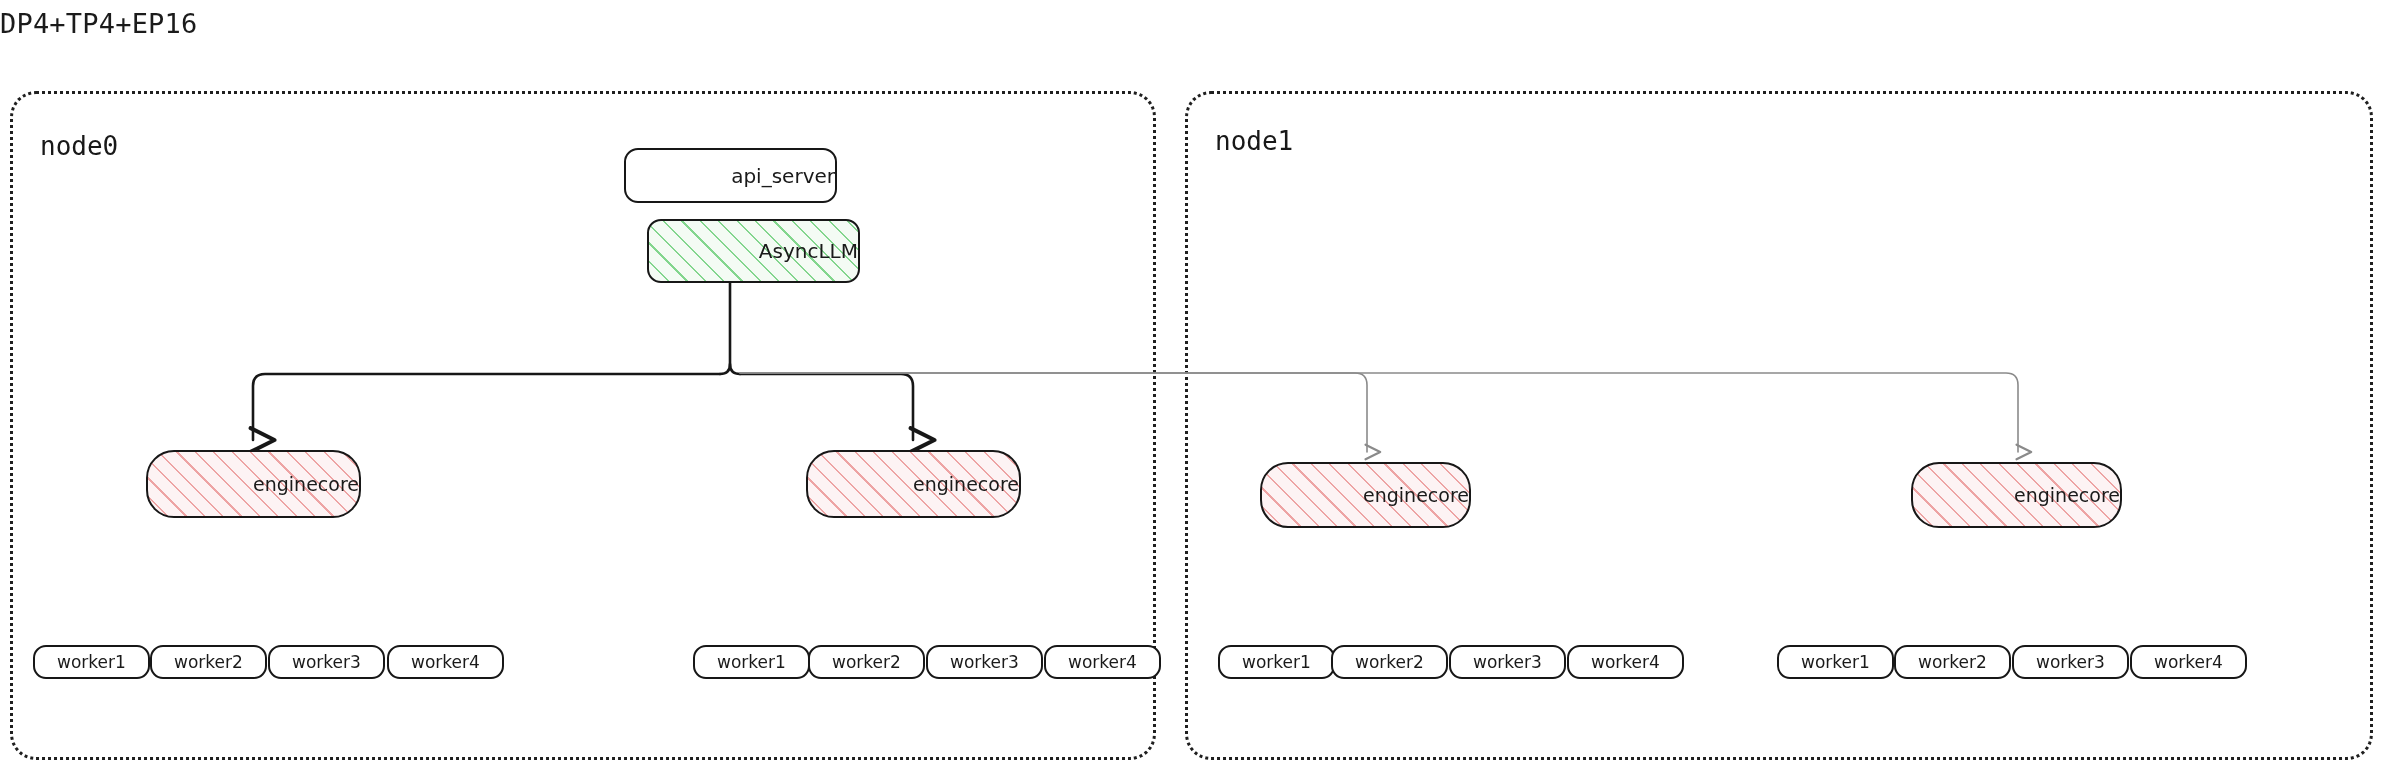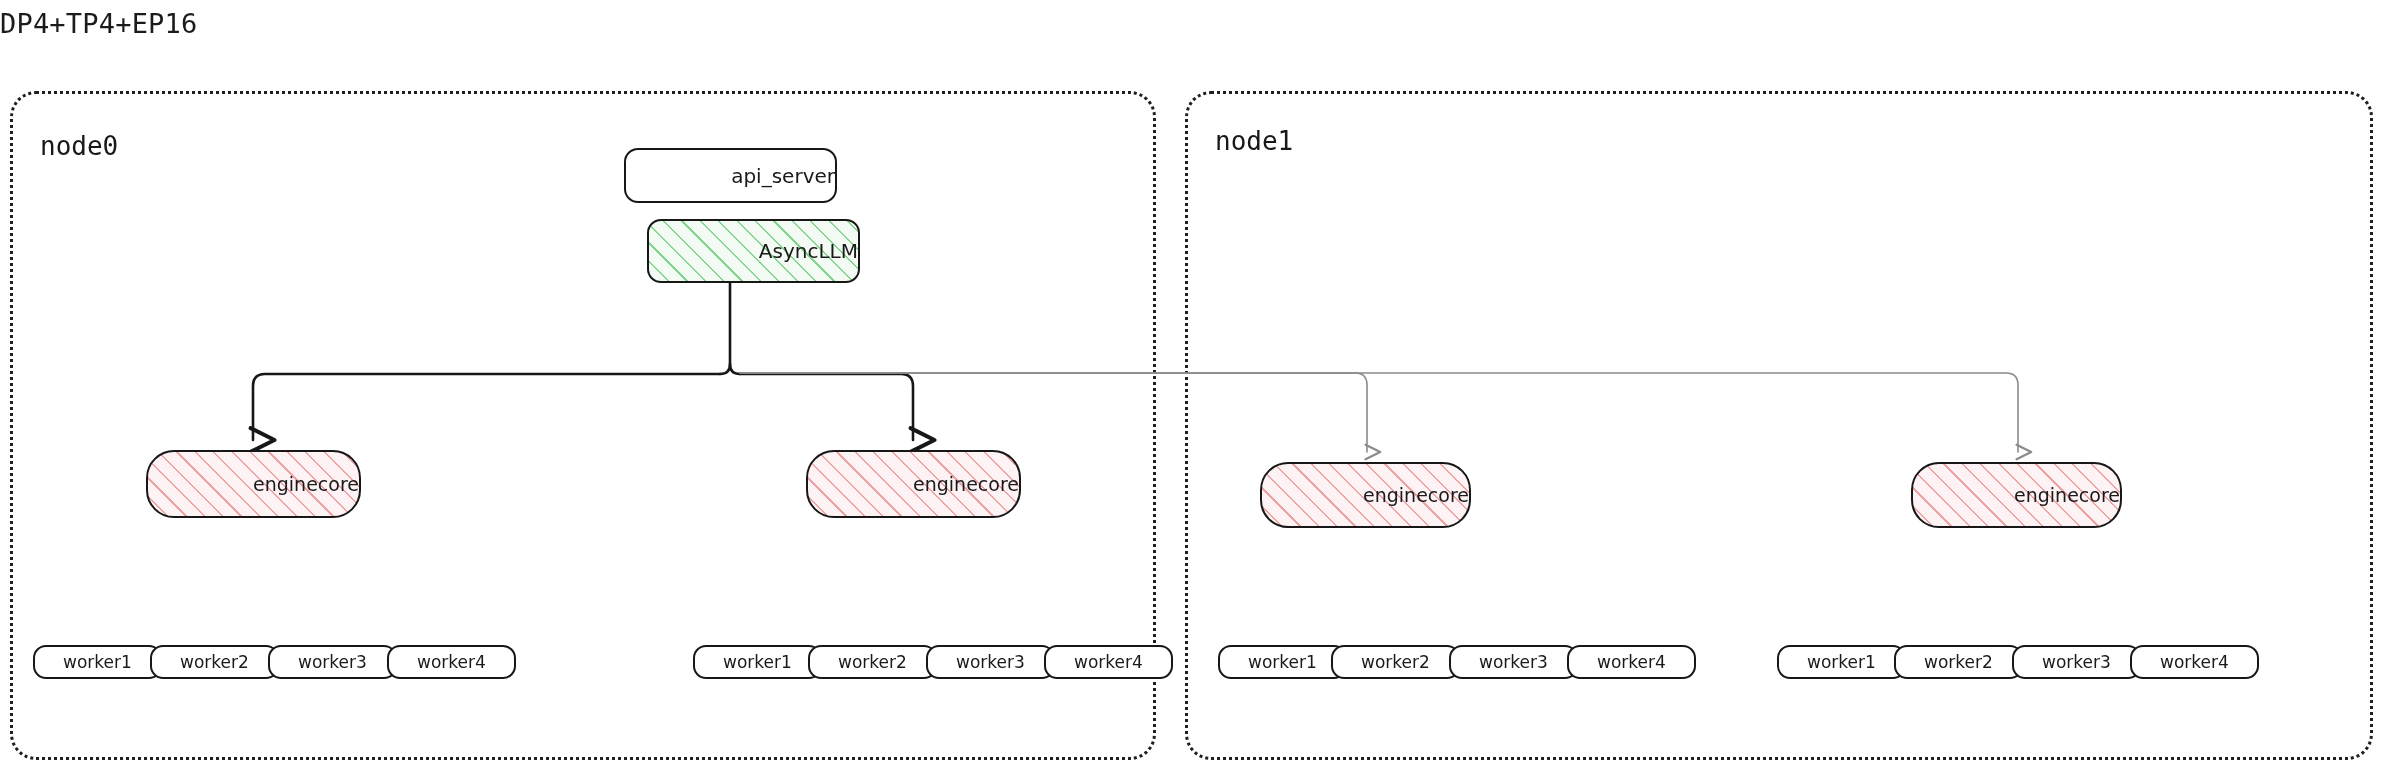--- a/index.html
+++ b/index.html
@@ -97,21 +97,21 @@
         rgba(231, 130, 130, 0.7) 0px,
         rgba(231, 130, 130, 0.7) 1.6px,
         rgba(0,0,0,0) 1.6px,
         rgba(0,0,0,0) 13px);
   }
   
   .box-worker {
     border-radius: 13px;
     font-size: 17px;
     height: 34px;
-    padding: 0 28px;
+    padding: 0 22px;
   }
 
   
   #connectors {
     position: absolute;
     left: 0;
     top: 0;
     width: 2383px;
     height: 773px;
     z-index: 2;

